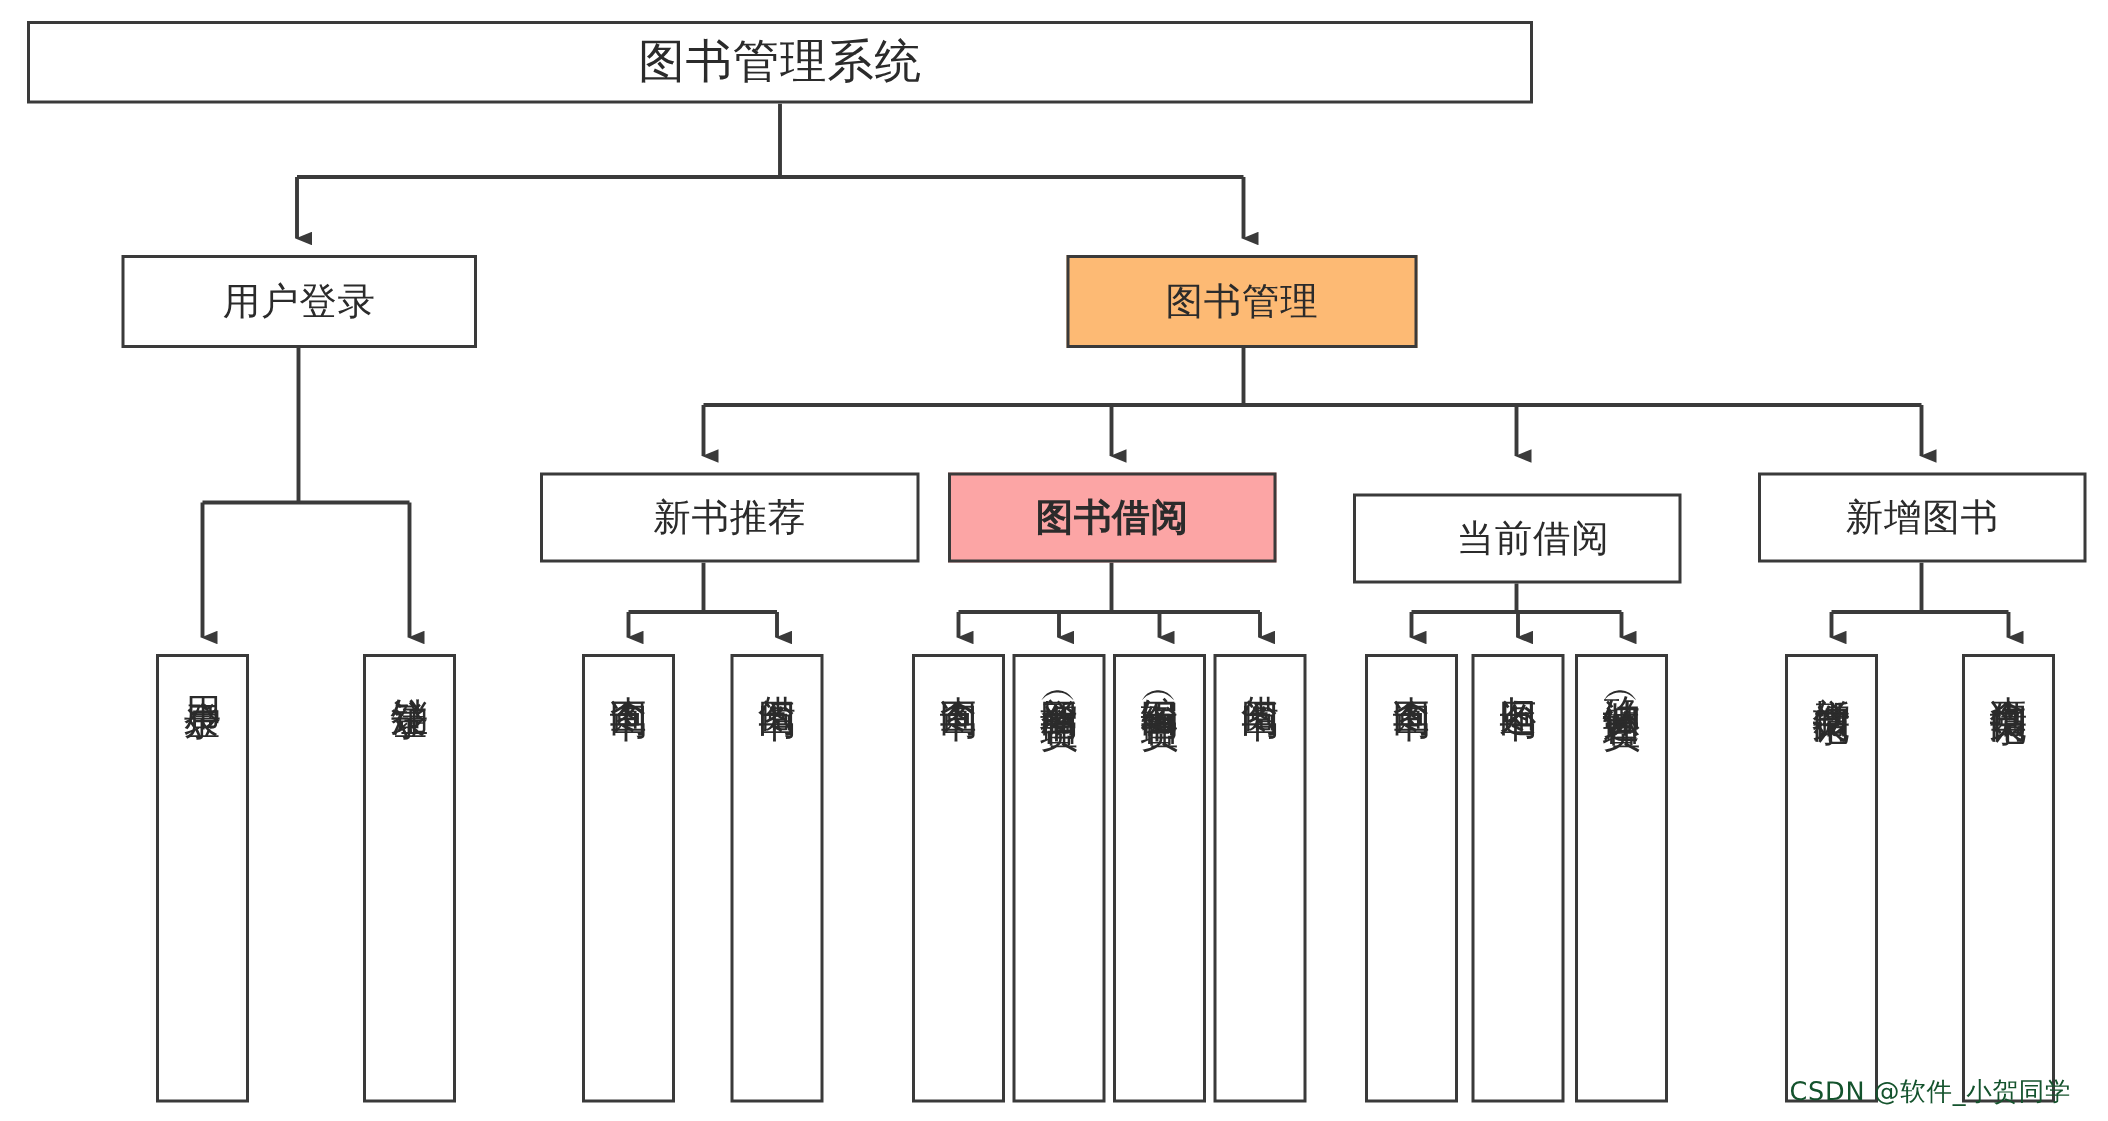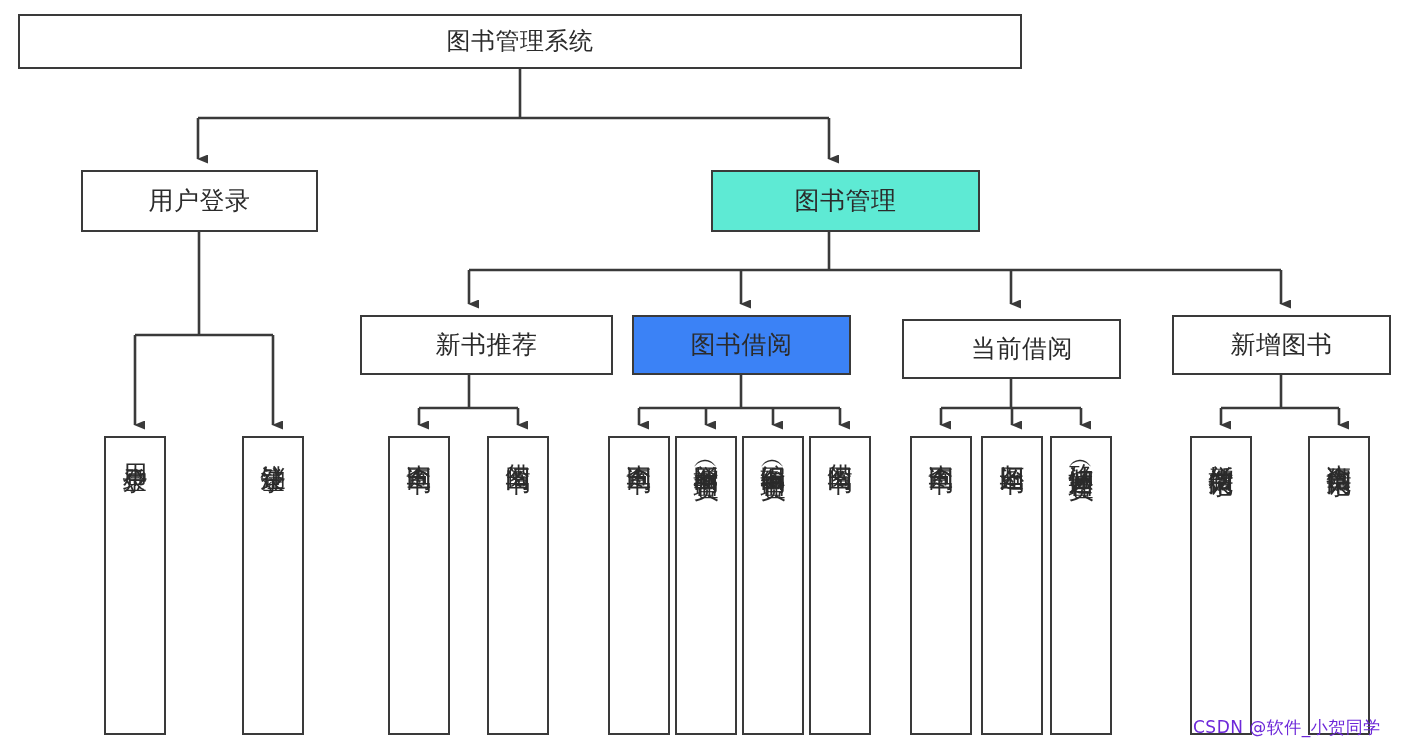--- a/index.html
+++ b/index.html
@@ -41,21 +41,21 @@
     text-align: center;
     line-height: 1.12;
     letter-spacing: 0.5px;
     color: #2b2b2b;
   }
   .node.horiz .label {
     writing-mode: horizontal-tb;
     font-size: 25px;
   }
   .node.root .label {
-    font-size: 24px;
+    font-size: 31px;
   }
   .node.vert {
     align-items: flex-start;
     justify-content: center;
     padding-top: 6px;
   }
   .node.vert .label {
     writing-mode: vertical-rl;
     text-orientation: upright;
     font-size: 25px;
@@ -128,31 +128,31 @@
     </g>
   </svg>
 
   <div class="node root horiz" id="n-root" style="left: 18px; top: 14px; width: 1004px; height: 55px; border-color: rgb(58, 58, 58); background: rgb(255, 255, 255); color: rgb(43, 43, 43);">
     <span class="label">图书管理系统</span>
   </div>
 
   <div class="node horiz" id="n-l2-0" style="left: 81px; top: 170px; width: 237px; height: 62px; border-color: rgb(58, 58, 58); background: rgb(255, 255, 255); color: rgb(43, 43, 43);">
     <span class="label">用户登录</span>
   </div>
-  <div class="node horiz" id="n-l2-1" style="left: 711px; top: 170px; width: 269px; height: 62px; border-color: rgb(58, 58, 58); background: #5eead4; color: rgb(43, 43, 43);">
+  <div class="node horiz" id="n-l2-1" style="left: 711px; top: 170px; width: 234px; height: 62px; border-color: rgb(58, 58, 58); background: #fdba74; color: rgb(43, 43, 43);">
     <span class="label">图书管理</span>
   </div>
 
   <div class="node horiz" id="n-l3-0" style="left: 360px; top: 315px; width: 253px; height: 60px; border-color: rgb(58, 58, 58); background: rgb(255, 255, 255); color: rgb(43, 43, 43);">
     <span class="label">新书推荐</span>
   </div>
-  <div class="node horiz" id="n-l3-1" style="left: 632px; top: 315px; width: 219px; height: 60px; border-color: rgb(58, 58, 58); background: #3b82f6; color: rgb(43, 43, 43);">
+  <div class="node horiz" id="n-l3-1" style="left: 632px; top: 315px; width: 219px; height: 60px; border-color: rgb(58, 58, 58); background: #fca5a5; color: rgb(43, 43, 43); font-weight: bold;">
     <span class="label">图书借阅</span>
   </div>
-  <div class="node horiz" id="n-l3-2" style="left: 902px; top: 319px; width: 219px; height: 60px; border-color: rgb(58, 58, 58); background: rgb(255, 255, 255); color: rgb(43, 43, 43); padding-left: 21px;">
+  <div class="node horiz" id="n-l3-2" style="left: 902px; top: 329px; width: 219px; height: 60px; border-color: rgb(58, 58, 58); background: rgb(255, 255, 255); color: rgb(43, 43, 43); padding-left: 21px;">
     <span class="label">当前借阅</span>
   </div>
   <div class="node horiz" id="n-l3-3" style="left: 1172px; top: 315px; width: 219px; height: 60px; border-color: rgb(58, 58, 58); background: rgb(255, 255, 255); color: rgb(43, 43, 43);">
     <span class="label">新增图书</span>
   </div>
 
   <div class="node vert" id="n-leaf-0" style="left: 104px; top: 436px; width: 62px; height: 299px; border-color: rgb(58, 58, 58); background: rgb(255, 255, 255); color: rgb(43, 43, 43);">
     <span class="label">用户登录</span>
   </div>
   <div class="node vert" id="n-leaf-1" style="left: 242px; top: 436px; width: 62px; height: 299px; border-color: rgb(58, 58, 58); background: rgb(255, 255, 255); color: rgb(43, 43, 43);">
@@ -185,15 +185,15 @@
   <div class="node vert" id="n-leaf-10" style="left: 1050px; top: 436px; width: 62px; height: 299px; border-color: rgb(58, 58, 58); background: rgb(255, 255, 255); color: rgb(43, 43, 43);">
     <span class="label">确认归还（管理员）</span>
   </div>
   <div class="node vert" id="n-leaf-11" style="left: 1190px; top: 436px; width: 62px; height: 299px; border-color: rgb(58, 58, 58); background: rgb(255, 255, 255); color: rgb(43, 43, 43);">
     <span class="label">新增借阅记录</span>
   </div>
   <div class="node vert" id="n-leaf-12" style="left: 1308px; top: 436px; width: 62px; height: 299px; border-color: rgb(58, 58, 58); background: rgb(255, 255, 255); color: rgb(43, 43, 43);">
     <span class="label">查询借阅记录</span>
   </div>
 
-  <div class="watermark" id="wm" style="left: 1193px; top: 716px; color: #6d28d9;">CSDN @软件_小贺同学</div>
+  <div class="watermark" id="wm" style="left: 1193px; top: 716px; color: #14532d;">CSDN @软件_小贺同学</div>
 
 </div>
 
 </body></html>

